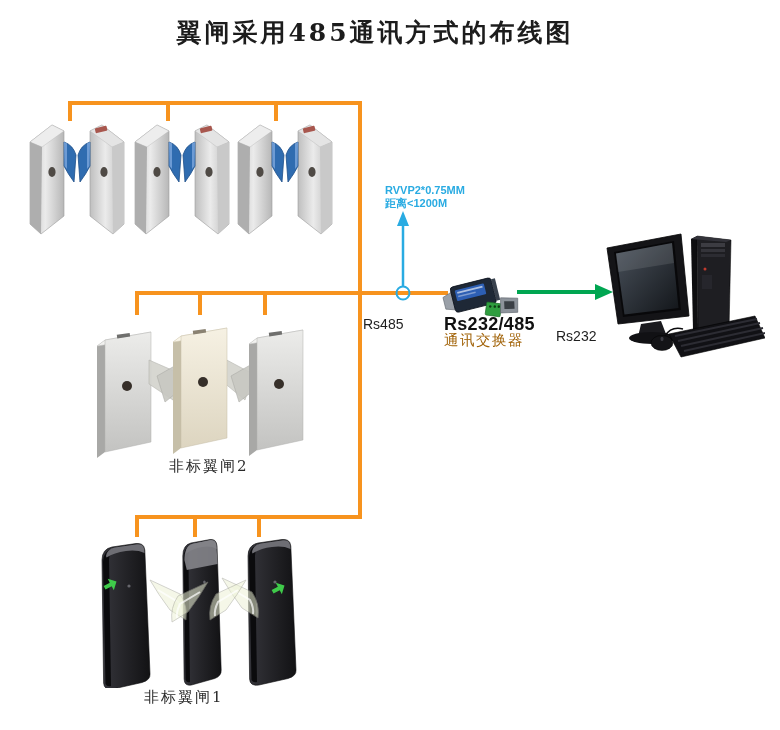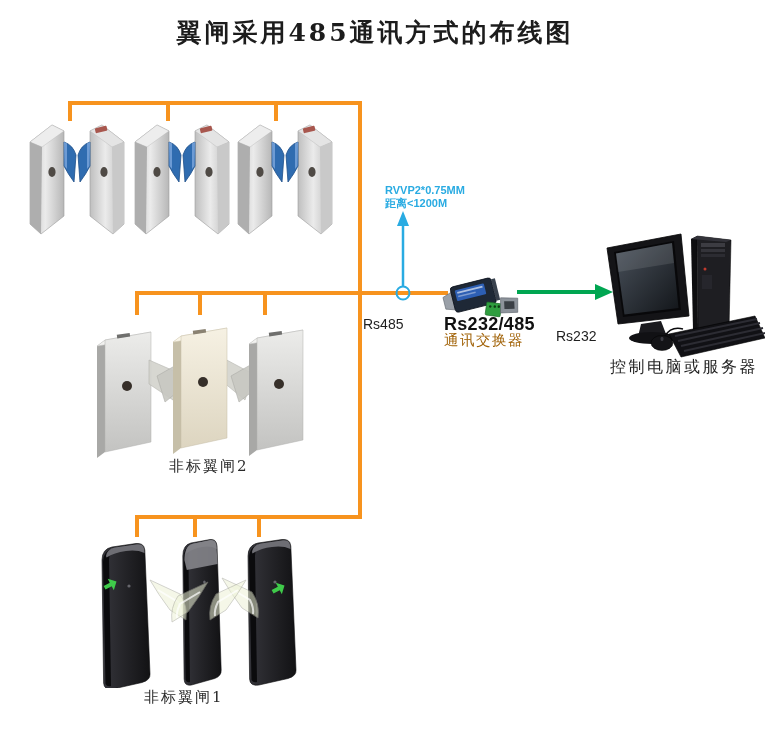--- a/index.html
+++ b/index.html
@@ -216,15 +216,14 @@
     <g>
       <polygon points="64,104 150,86 160,108 76,127" fill="#111115" stroke="#000000" stroke-width="0.6"></polygon>
       <g stroke="#2c2c33" stroke-width="2">
         <line x1="70" y1="106" x2="152" y2="89"></line>
         <line x1="73" y1="111" x2="155" y2="93"></line>
         <line x1="76" y1="116" x2="158" y2="98"></line>
         <line x1="79" y1="121" x2="160" y2="103"></line>
       </g>
     </g>
   </svg>
-  <div class="abs pc-label">控制电脑或服务器</div>
 
 </div>
 
 </body></html>

